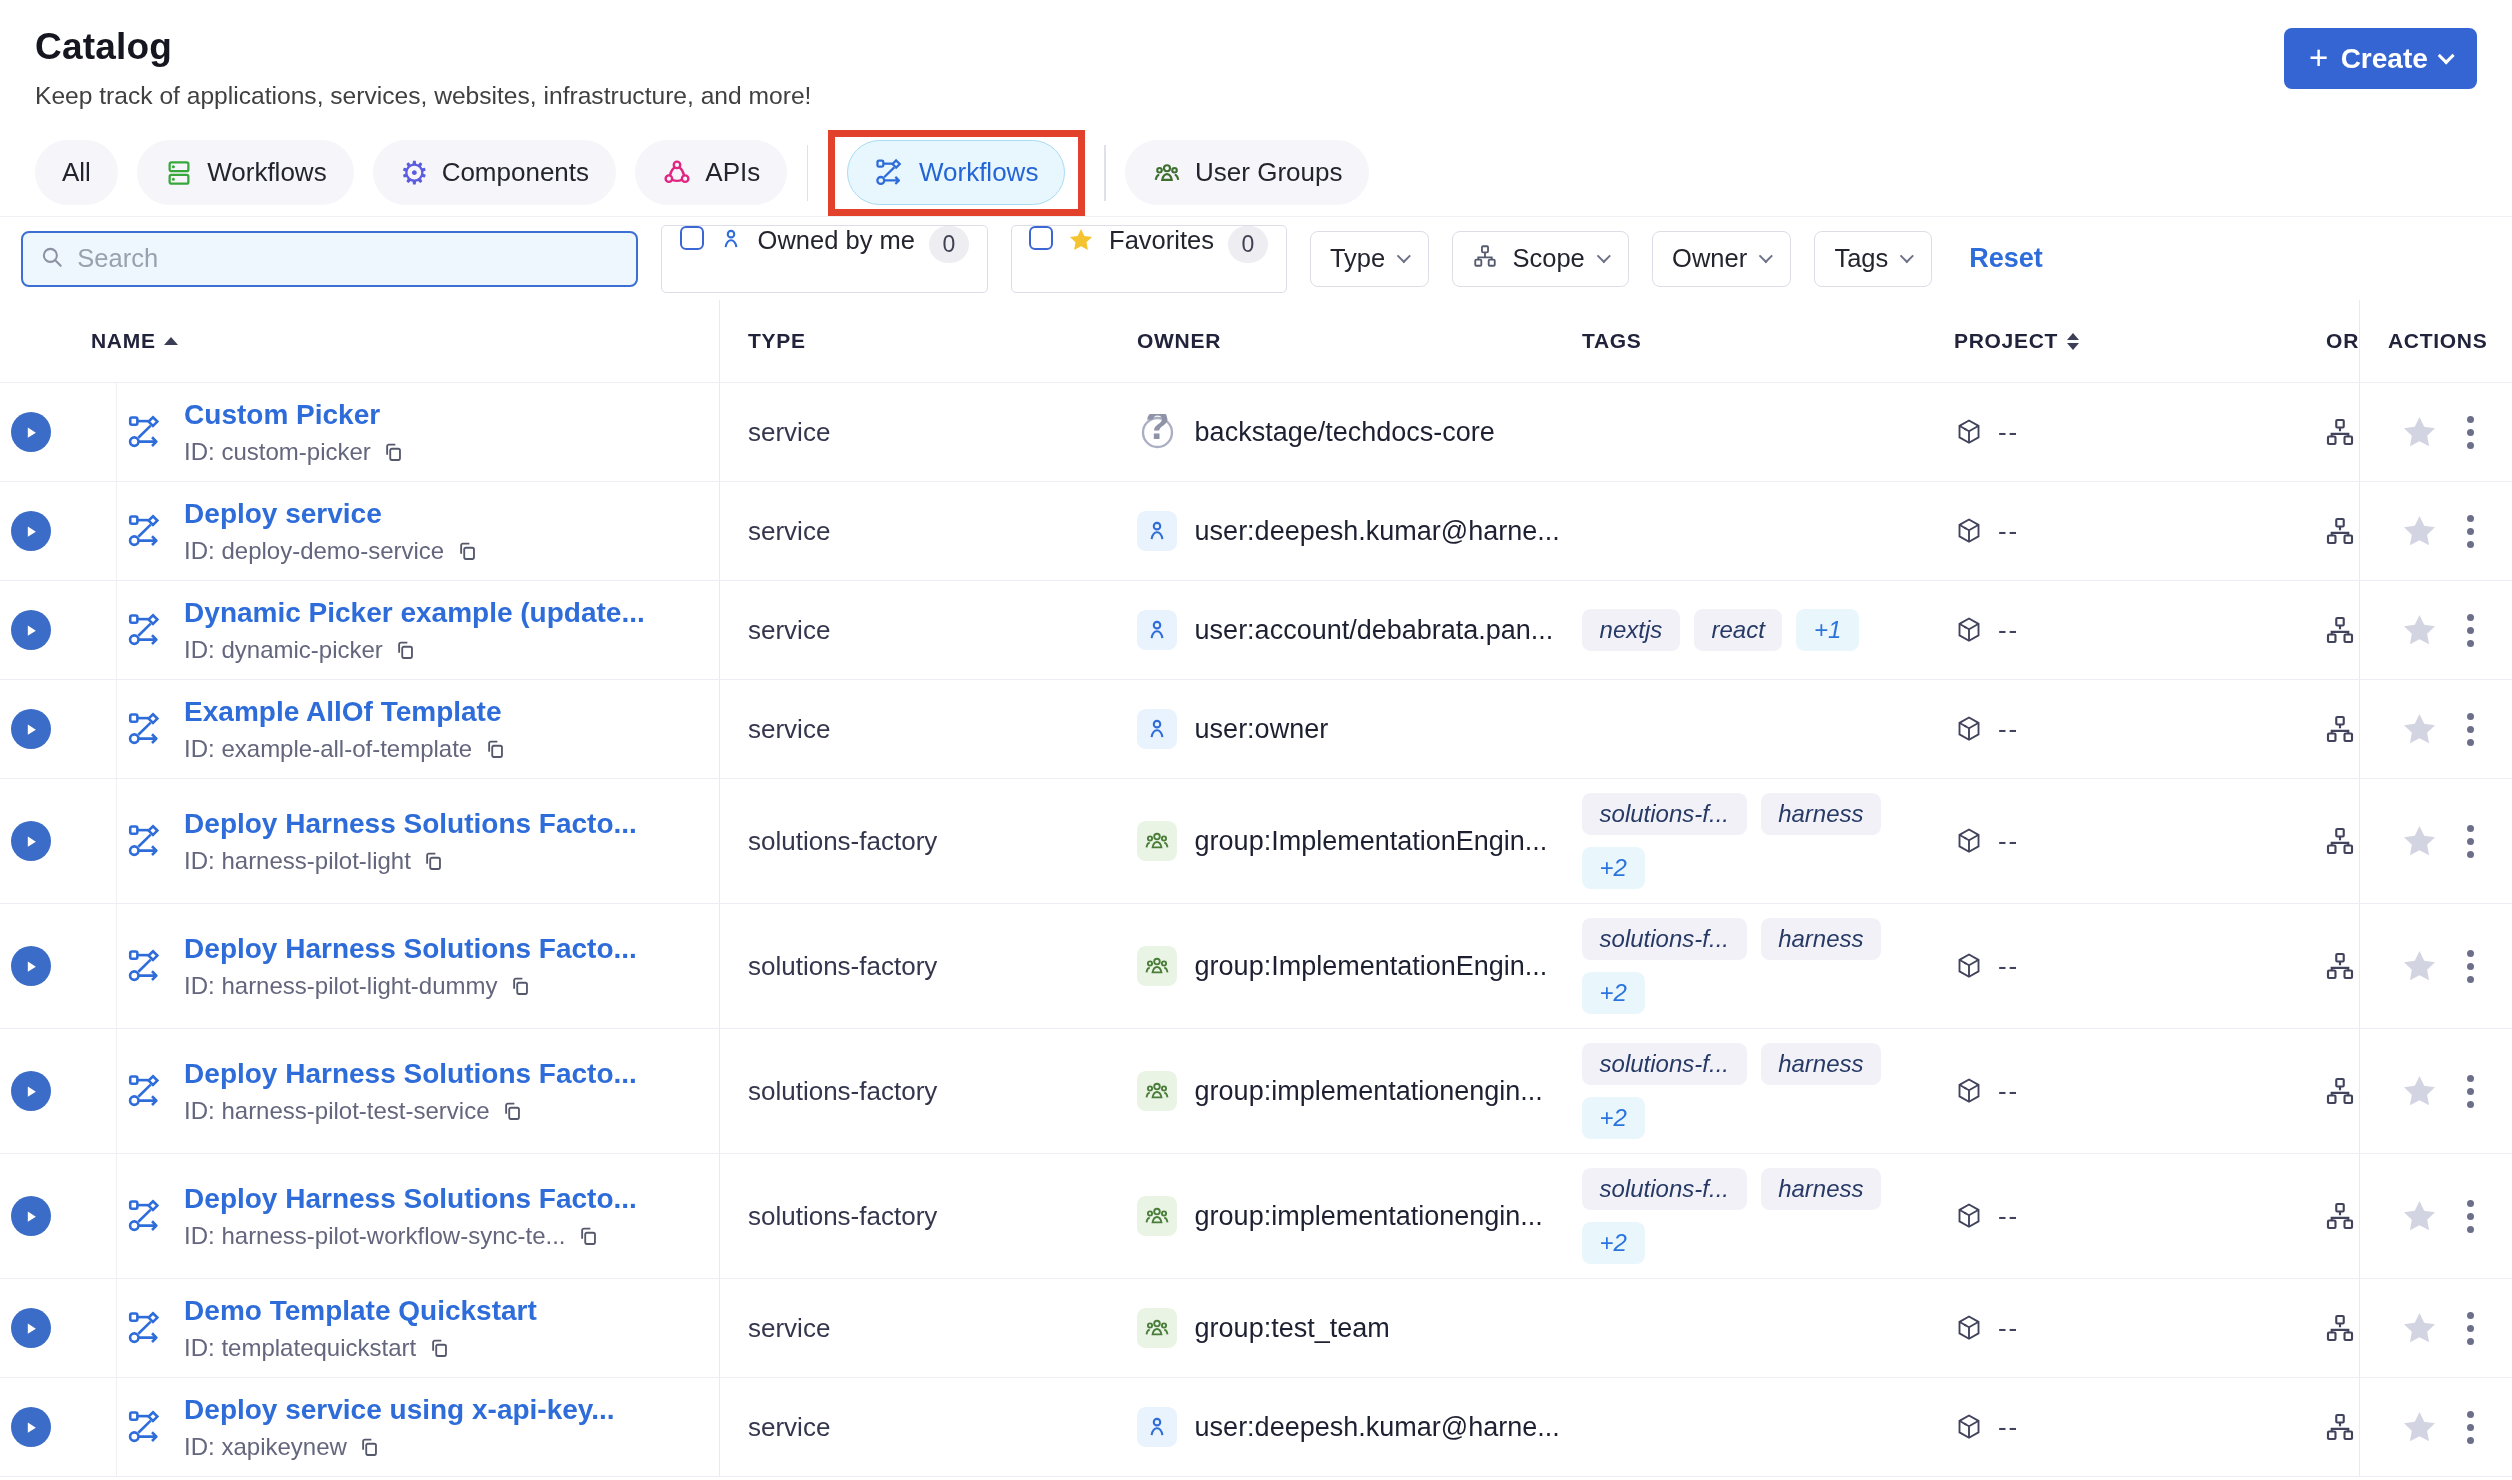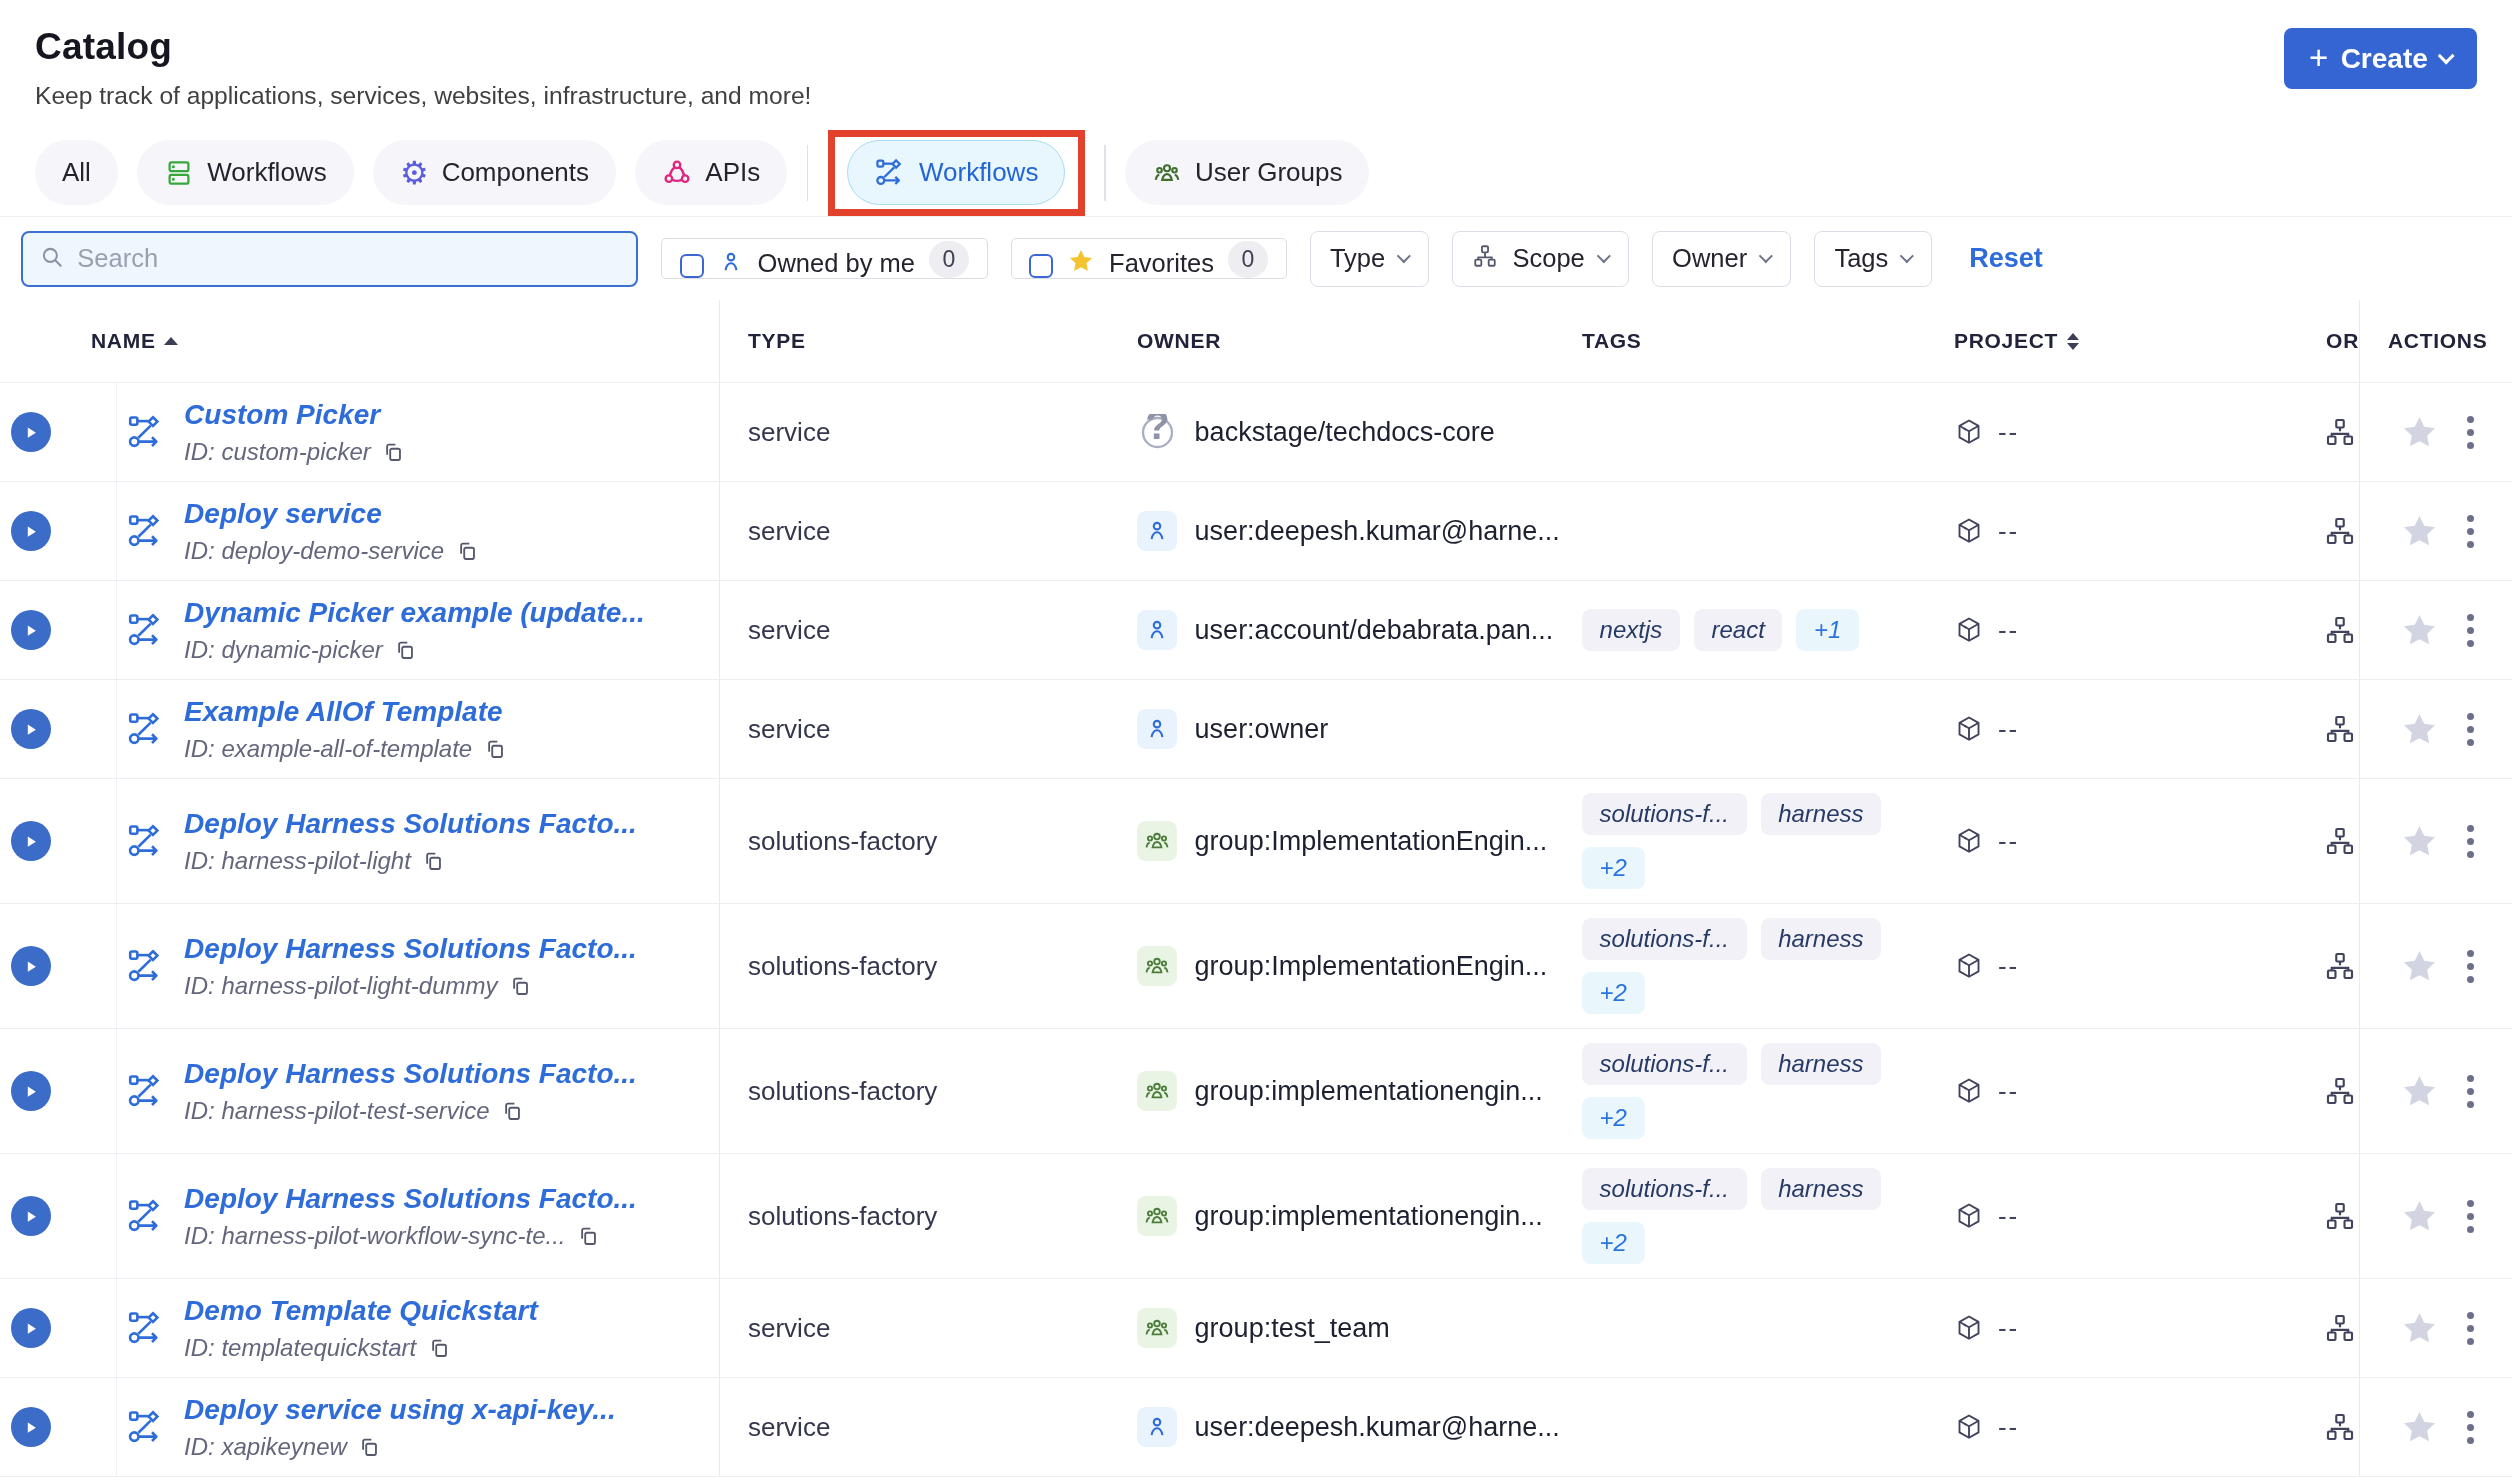--- a/index.html
+++ b/index.html
@@ -30,21 +30,21 @@
   .annotation-box { position:absolute; inset:0; border:7px solid #e2422c; pointer-events:none; }
   .gear-glyph { font-size:32px; color:#5c5ce0; line-height:1; }
 
   
   .filter-row { display:flex; align-items:center; padding:12.3px 21px; gap:23px; height:83px; }
   .search-box { display:flex; align-items:center; gap:12.3px; width:617px; height:56px;
     background:#edf7fd; border:2.2px solid #3b6fd2; border-radius:8px; padding:0 16px; }
   .search-box input { flex:1; border:none; outline:none; background:transparent; font-size:25.5px;
     color:#23242e; font-family:inherit; }
   .search-box input::placeholder { color:#9aa0ae; }
-  .check-pill { display:flex; align-items:flex-end; gap:14px; height:41px; padding:0 17.6px;
+  .check-pill { display:flex; align-items:flex-start; gap:14px; height:68px; padding:0 17.6px;
     background:#fff; border:1.8px solid #dcdde6; border-radius:5px; cursor:pointer; white-space:nowrap; }
   .checkbox { width:24px; height:24px; border:2.6px solid #3b66d3; border-radius:6.1px; background:#fff; flex:none; }
   .check-pill .lbl { font-size:25.5px; color:#23242e; }
   .count-badge { background:#ededf2; color:#3f4152; border-radius:878px; min-width:40px; height:37px;
     display:flex; align-items:center; justify-content:center; font-size:23px; padding:0 10.5px; }
   .dd-btn { display:flex; align-items:center; gap:14px; height:56px; padding:0 19.3px; background:#fff;
     border:1.8px solid #dcdde6; border-radius:8px; font-size:25.5px; color:#23242e; cursor:pointer;
     font-family:inherit; white-space:nowrap; }
   .dd-btn .chev { border-color:#6e7288; border-width:2.2px; width:9.7px; height:9.7px; }
   .reset-link { margin-left:14px; font-size:27px; font-weight:700; color:#2e6cd9; cursor:pointer; }
@@ -67,21 +67,21 @@
   .sort-both i { width:0; height:0; border-left:6.1px solid transparent; border-right:6.1px solid transparent; display:block; }
   .sort-both i.up { border-bottom:7px solid #3c3e55; }
   .sort-both i.dn { border-top:7px solid #3c3e55; }
 
   .trow { display:flex; align-items:stretch; height:99px; border-bottom:1.8px solid #edeef4; }
   .trow.tall { height:125px; }
   .cell { display:flex; align-items:center; overflow:hidden; }
   .c-play { width:117px; border-right:1.8px solid #eef0f4; flex:none; padding-left:10.5px; }
   .play-btn { width:40px; height:40px; border-radius:50%; background:#3a6cc8; border:none; cursor:pointer;
     display:flex; align-items:center; justify-content:center; flex:none; }
-  .c-name { width:603px; border-right:1.8px solid #e8eaf0; flex:none; padding-left:8.8px; gap:19.3px;font-style:italic; }
+  .c-name { width:603px; border-right:1.8px solid #e8eaf0; flex:none; padding-left:8.8px; gap:19.3px; }
   .wf-icon { color:#2e6cd9; flex:none; display:flex; }
   .name-block { display:flex; flex-direction:column; gap:7px; min-width:0; }
   .name-link { font-size:28px; font-weight:700; color:#2e6cd9; text-decoration:none; cursor:pointer; white-space:nowrap; }
   .id-row { display:flex; align-items:center; gap:10.5px; }
   .id-text { font-size:24px; color:#63667c; white-space:nowrap; }
   .copy-icon { color:#55586b; display:flex; cursor:pointer; }
   .c-type { width:417px; padding-left:28px; flex:none; }
   .type-text { font-size:26px; color:#34364d; }
   .c-owner { width:445px; flex:none; gap:17.6px; }
   .owner-chip { width:40px; height:40px; border-radius:8.8px; display:flex; align-items:center;

